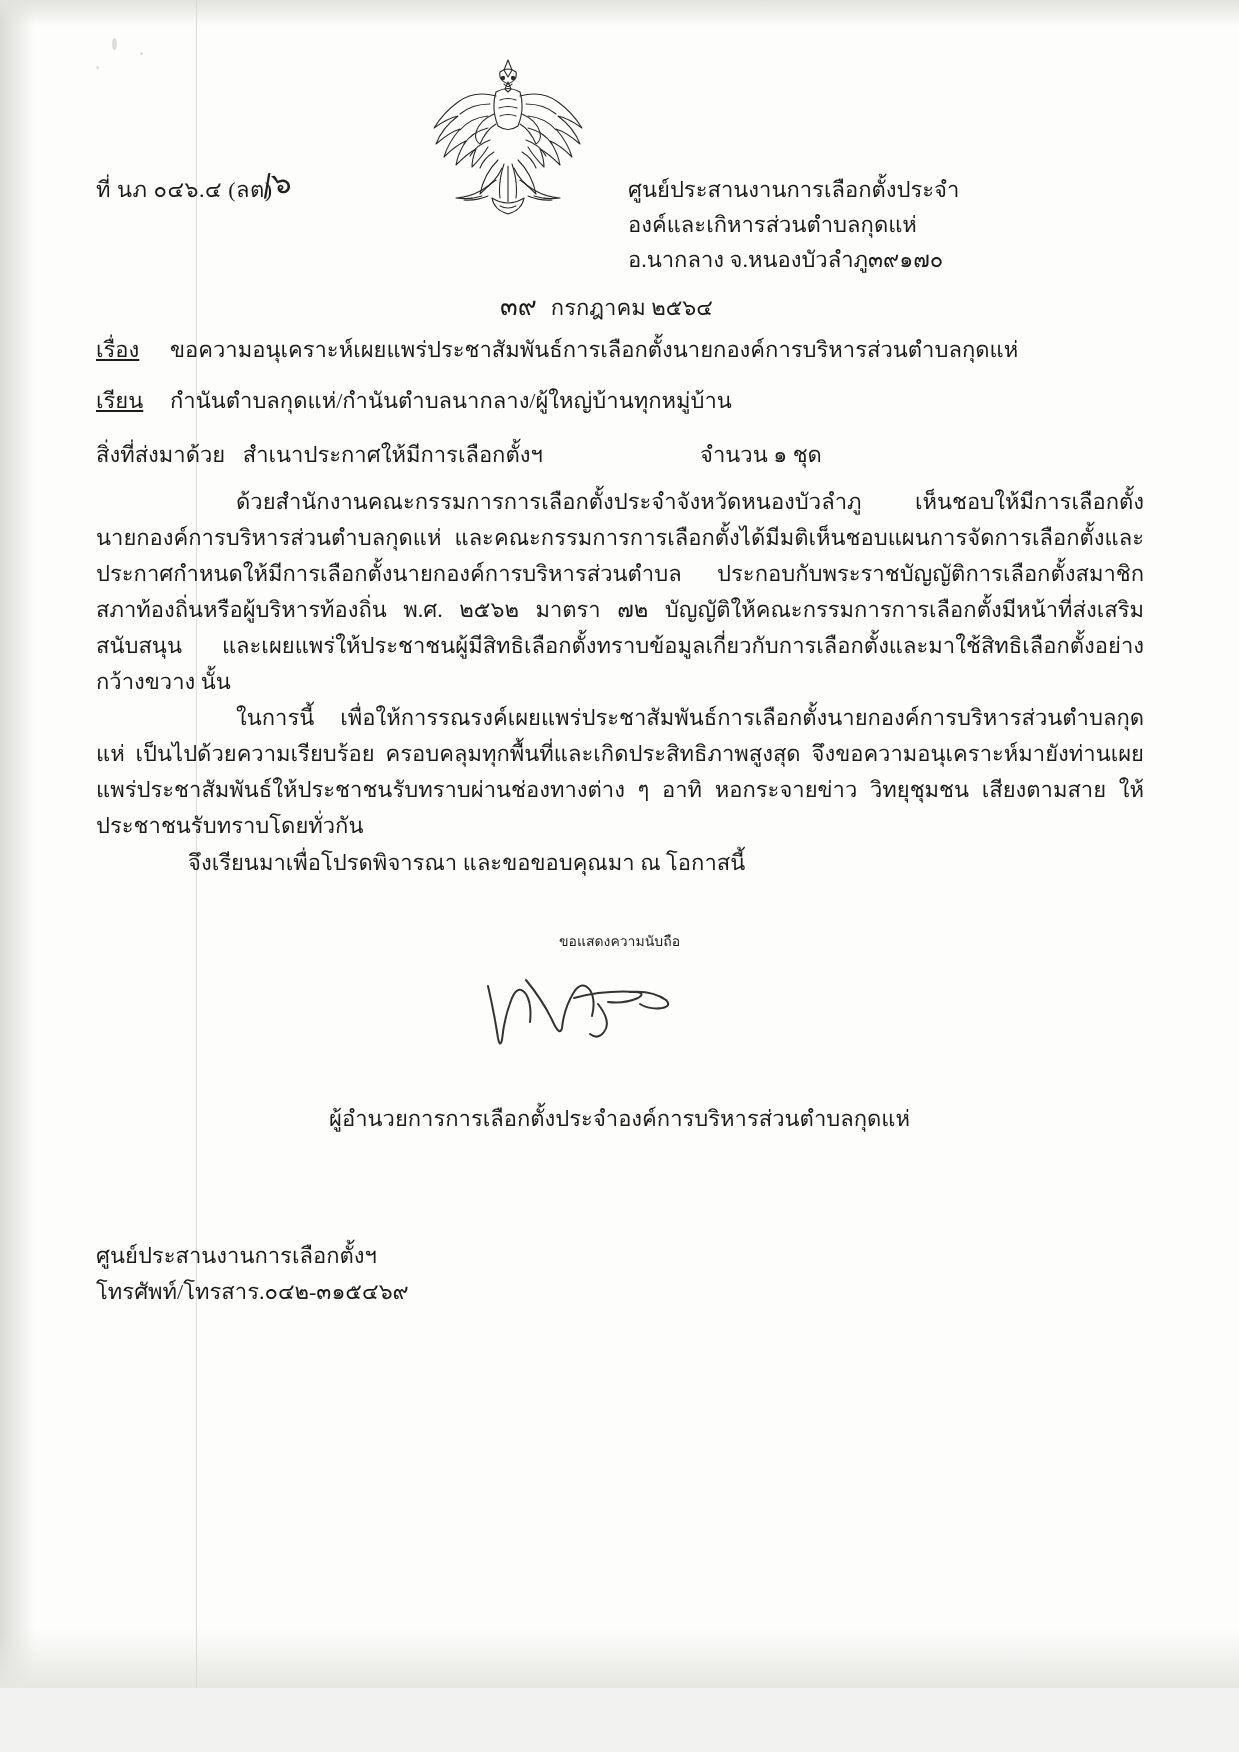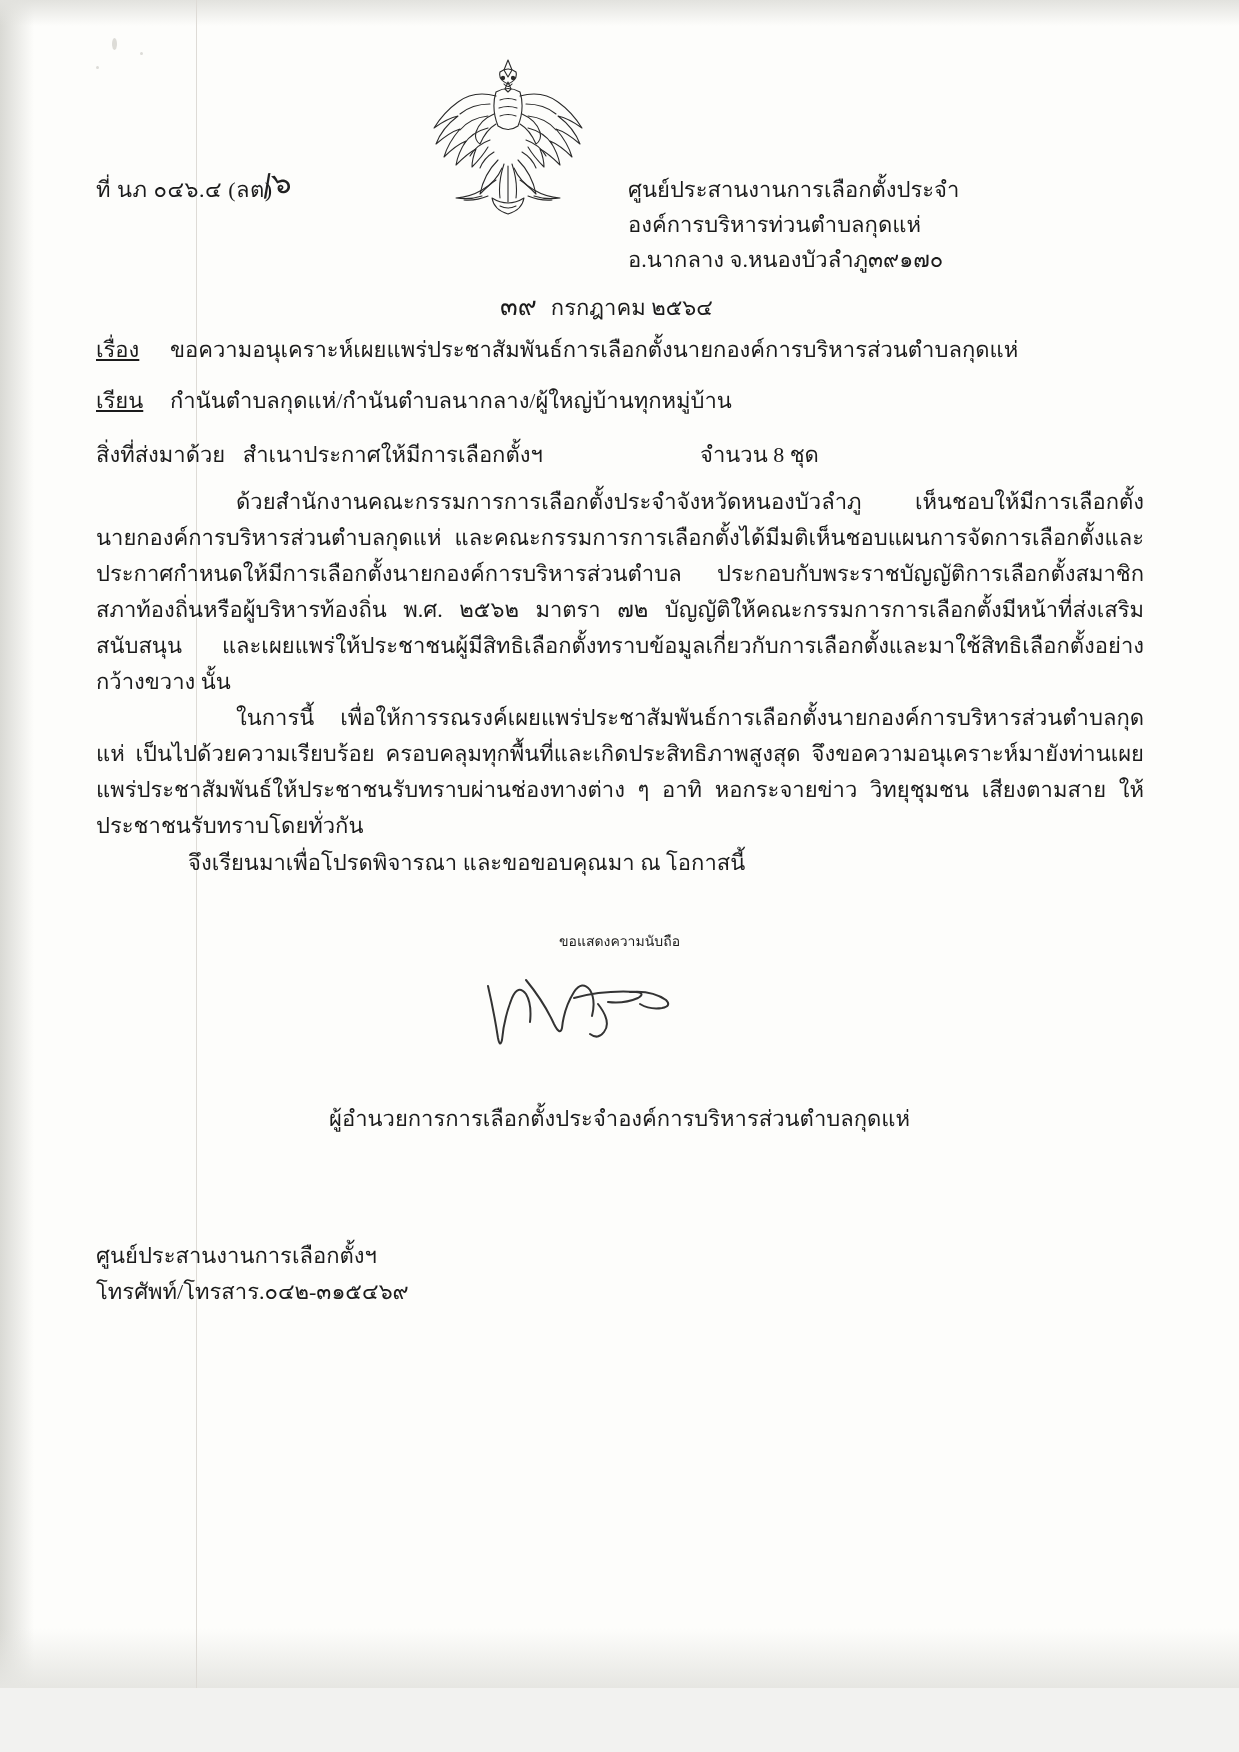--- a/index.html
+++ b/index.html
@@ -224,41 +224,41 @@
       <path d="M74 150 q16 10 32 0 q-2 12 -16 16 q-14 -4 -16 -16 z"></path>
       <path d="M82 158 q8 4 16 0"></path>
     </svg>
   </div>
 
   <div class="doc-number">ที่ นภ ๐๔๖.๔ (ลต)</div>
   <div class="doc-number-hand">/๖</div>
 
   <div class="sender-block">
     <div>ศูนย์ประสานงานการเลือกตั้งประจำ</div>
-    <div>องค์การบริหารท่วนตำบลกุดแห่</div>
+    <div>องค์และเกิหารส่วนตำบลกุดแห่</div>
     <div>อ.นากลาง  จ.หนองบัวลำภู๓๙๑๗๐</div>
   </div>
 
   <div class="date-line">
     <span class="date-day">๓๙</span><span>กรกฎาคม ๒๕๖๔</span>
   </div>
 
   <div class="field-row f-subject">
     <span class="field-label">เรื่อง</span><span>ขอความอนุเคราะห์เผยแพร่ประชาสัมพันธ์การเลือกตั้งนายกองค์การบริหารส่วนตำบลกุดแห่</span>
   </div>
 
   <div class="field-row f-to">
     <span class="field-label">เรียน</span><span>กำนันตำบลกุดแห่/กำนันตำบลนากลาง/ผู้ใหญ่บ้านทุกหมู่บ้าน</span>
   </div>
 
   <div class="field-row f-encl">
     <span>สิ่งที่ส่งมาด้วย</span>
     <span style="padding-left:12px;">สำเนาประกาศให้มีการเลือกตั้งฯ</span>
   </div>
-  <div class="encl-count">จำนวน  8  ชุด</div>
+  <div class="encl-count">จำนวน  ๑  ชุด</div>
 
   <div class="para p1">
     <span class="indent"></span><span>ด้วยสำนักงานคณะกรรมการการเลือกตั้งประจำจังหวัดหนองบัวลำภู  เห็นชอบให้มีการเลือกตั้งนายกองค์การบริหารส่วนตำบลกุดแห่  และคณะกรรมการการเลือกตั้งได้มีมติเห็นชอบแผนการจัดการเลือกตั้งและประกาศกำหนดให้มีการเลือกตั้งนายกองค์การบริหารส่วนตำบล  ประกอบกับพระราชบัญญัติการเลือกตั้งสมาชิกสภาท้องถิ่นหรือผู้บริหารท้องถิ่น  พ.ศ. ๒๕๖๒  มาตรา ๗๒ บัญญัติให้คณะกรรมการการเลือกตั้งมีหน้าที่ส่งเสริมสนับสนุน  และเผยแพร่ให้ประชาชนผู้มีสิทธิเลือกตั้งทราบข้อมูลเกี่ยวกับการเลือกตั้งและมาใช้สิทธิเลือกตั้งอย่างกว้างขวาง  นั้น</span>
   </div>
 
   <div class="para p2">
     <span class="indent"></span><span>ในการนี้  เพื่อให้การรณรงค์เผยแพร่ประชาสัมพันธ์การเลือกตั้งนายกองค์การบริหารส่วนตำบลกุดแห่  เป็นไปด้วยความเรียบร้อย  ครอบคลุมทุกพื้นที่และเกิดประสิทธิภาพสูงสุด  จึงขอความอนุเคราะห์มายังท่านเผยแพร่ประชาสัมพันธ์ให้ประชาชนรับทราบผ่านช่องทางต่าง ๆ อาทิ หอกระจายข่าว วิทยุชุมชน เสียงตามสาย  ให้ประชาชนรับทราบโดยทั่วกัน</span>
   </div>
 
   <div class="para p3">จึงเรียนมาเพื่อโปรดพิจารณา  และขอขอบคุณมา  ณ  โอกาสนี้</div>

